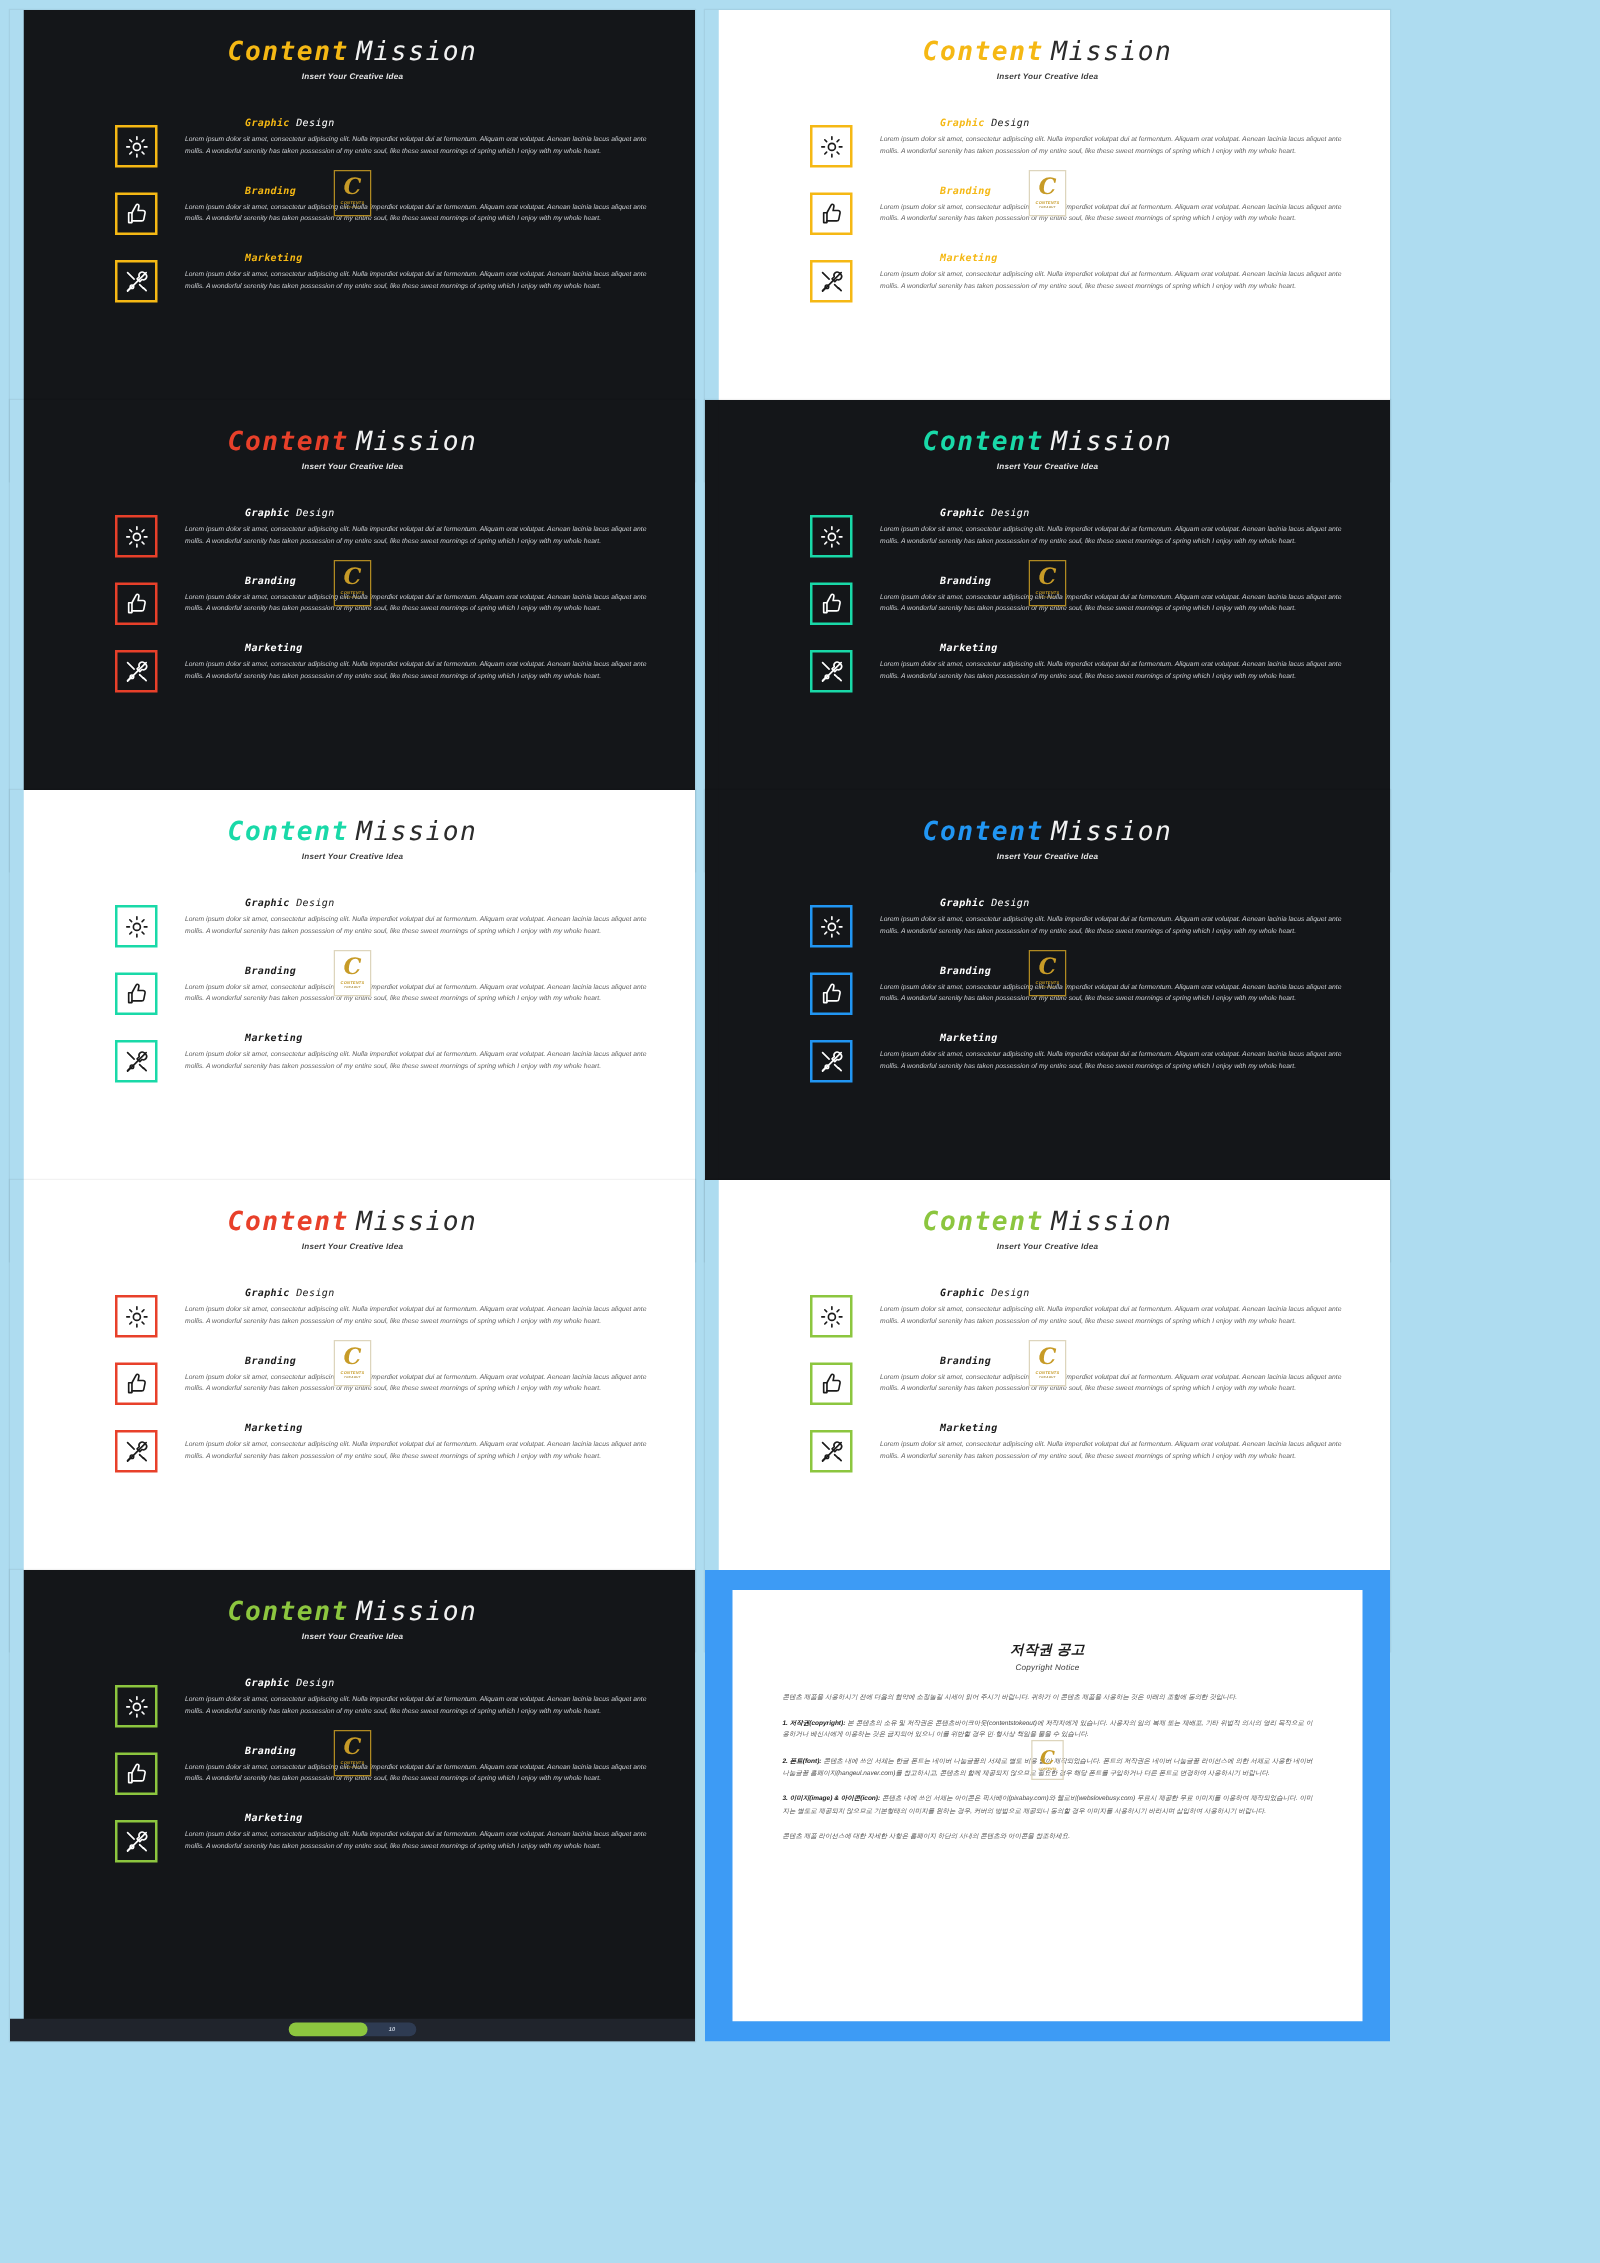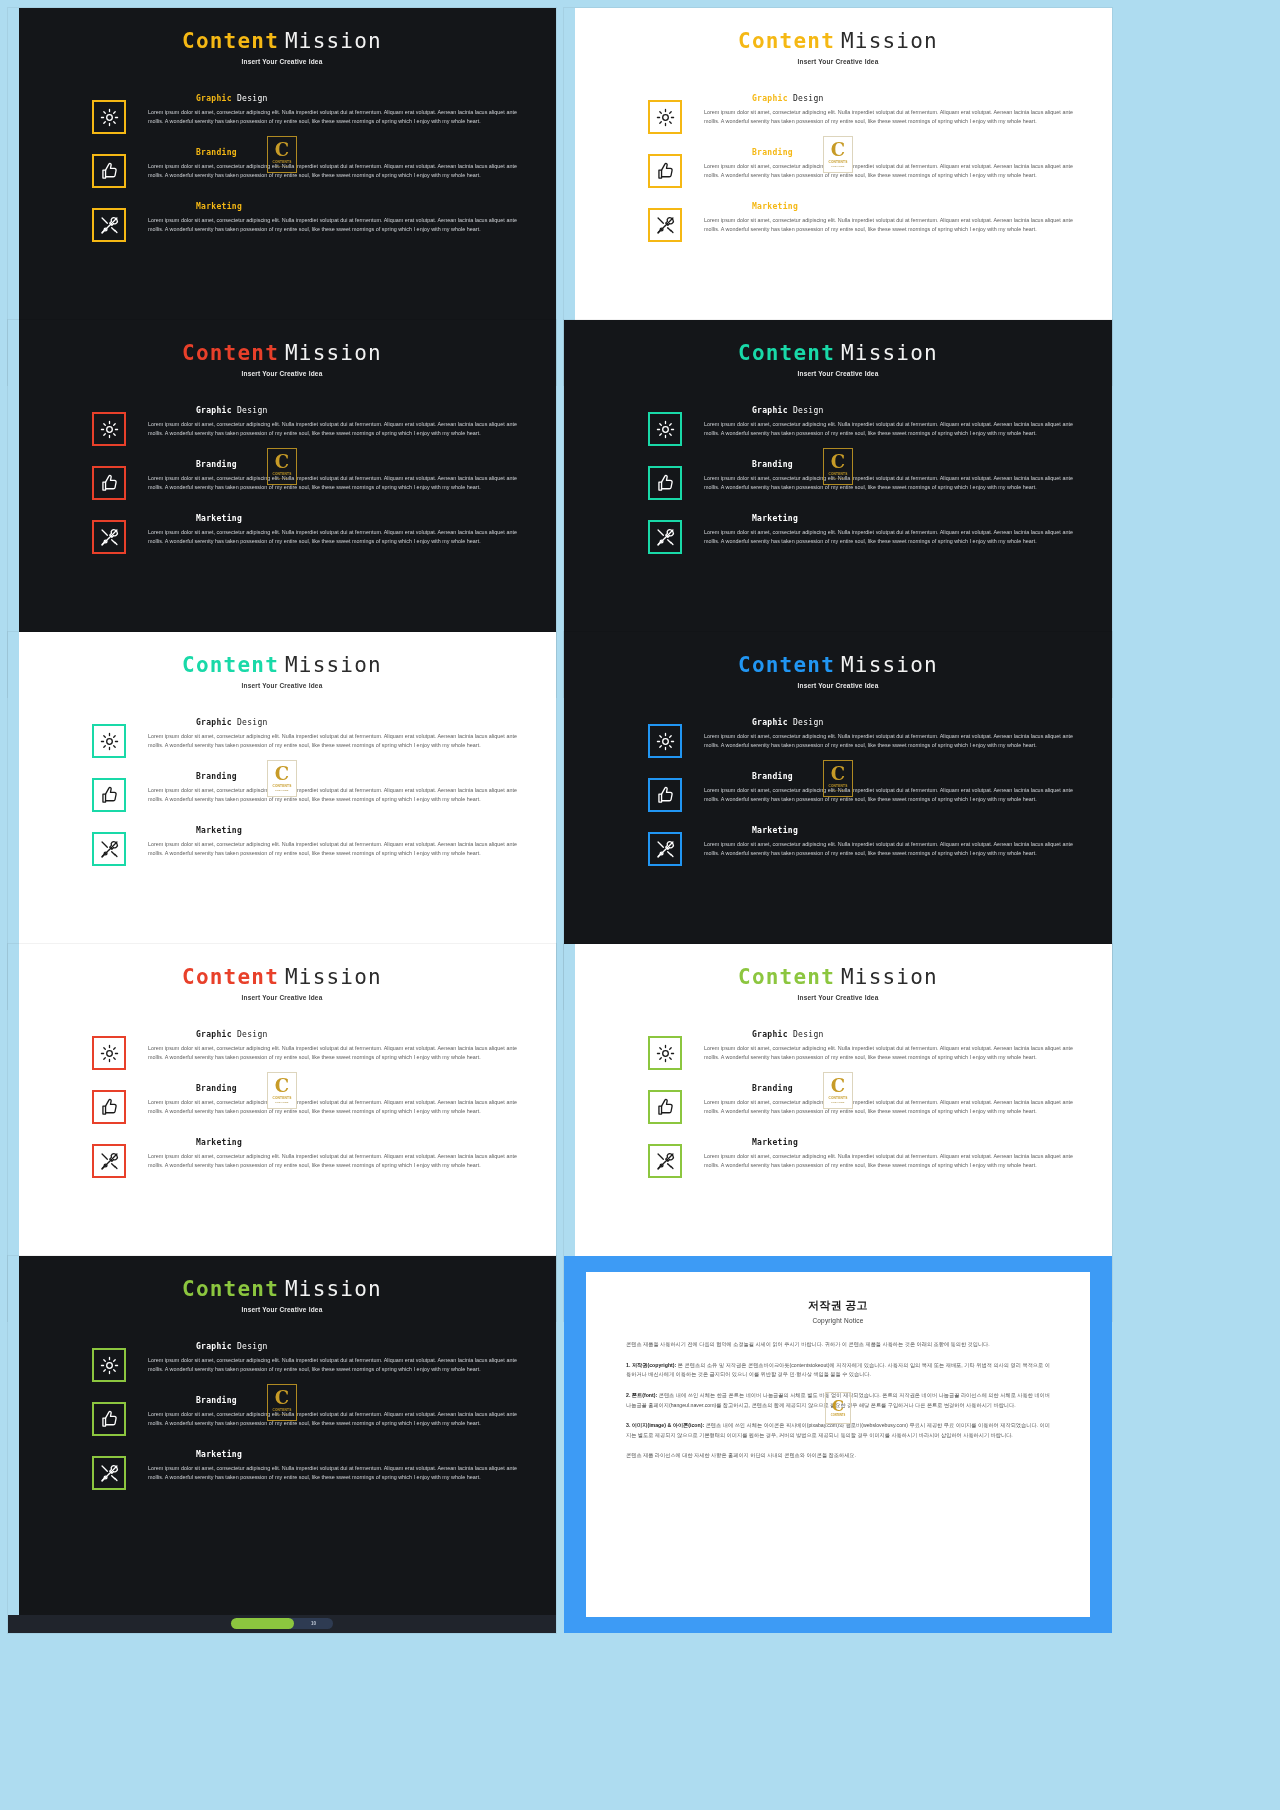--- a/index.html
+++ b/index.html
@@ -12,21 +12,21 @@
   .grid {
     width:1280px; height:1810px;
     display:grid;
     grid-template-columns: 556px 556px;
     grid-template-rows: repeat(5, 312px);
     column-gap:0px; row-gap:0px;
     padding:8px 84px 0 8px;
     align-content:start;
     justify-content:start;
   }
-  .cellwrap { position:relative; width:548px; height:377px; margin:0 12px 7px 0; }
+  .cellwrap { position:relative; width:548px; height:377px; margin:0 12px 7px 0;font-style:italic; }
 
   
   .slide {
     position:absolute; inset:0;
     overflow:hidden;
     box-shadow:0 0 0 1px rgba(0,0,0,0.05);
   }
   .slide.dark  { background:#141619; }
   .slide.light { background:#ffffff; }
 
@@ -175,21 +175,21 @@
   .dark .iconsvg  { stroke:#ffffff; }
   .light .iconsvg { stroke:#1b1b1b; }
   .iconsvg { fill:none; stroke-width:1.5; stroke-linecap:round; stroke-linejoin:round; }
 
   
   .copy-slide { background:#3d9bf5; position:absolute; inset:0; }
   .copy-paper {
     position:absolute;
     left:22px; right:22px; top:16px; bottom:16px;
     background:#ffffff;
-    padding:26px 40px 10px 40px;
+    padding:40px 40px 10px 40px;
     overflow:hidden;
   }
   .copy-title {
     text-align:center; font-size:11px; font-weight:700; color:#1b1b1b;
     letter-spacing:0.3px;
   }
   .copy-sub {
     text-align:center; font-size:6.5px; color:#3a3a3a; margin-top:4px;
     letter-spacing:0.2px;
   }

